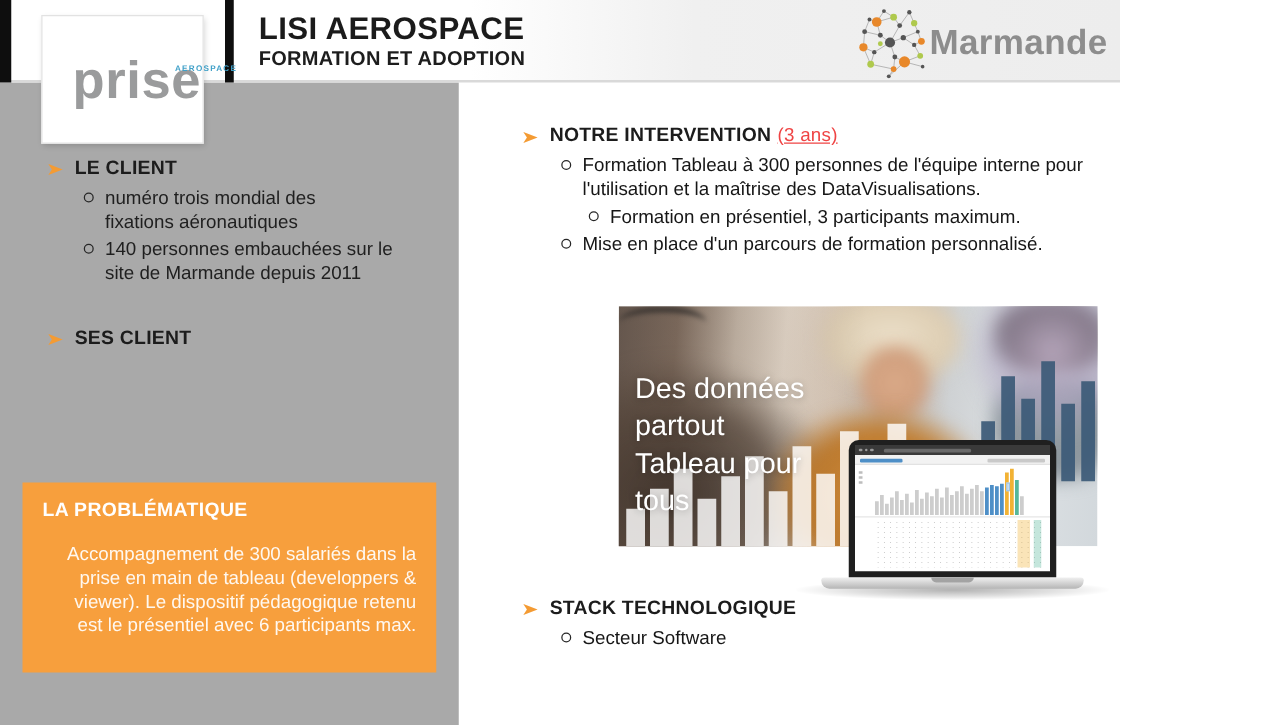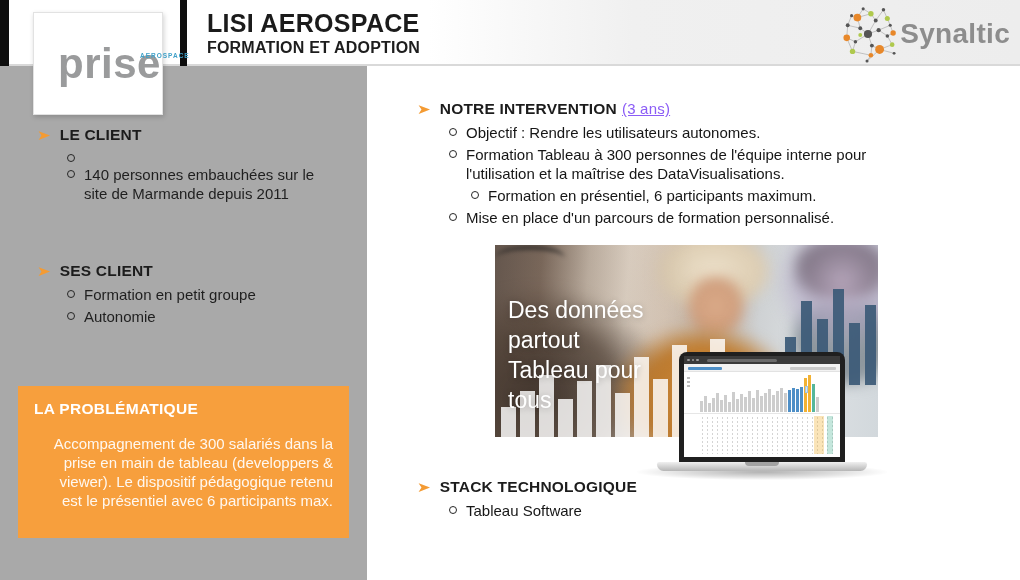--- a/index.html
+++ b/index.html
@@ -1,21 +1,21 @@
 <!DOCTYPE html>
 <html><head>
 <meta charset="utf-8">
 <style>
   * { margin:0; padding:0; box-sizing:border-box; }
   html,body { background:#ffffff; }
   body { font-family:"Liberation Sans", sans-serif; }
   .slide { position:relative; width:1020px; height:580px; background:#ffffff; overflow:hidden; }
 
   
-  .header { position:absolute; left:0; top:0; width:1020px; height:66px;
+  .header { position:absolute; left:0; top:0; width:896px; height:66px;
             background:linear-gradient(90deg,#ffffff 0%,#ffffff 42%,#f0f0f0 62%,#ededed 100%);
             border-bottom:2px solid #d9d9d9; z-index:4; }
   .edge-bar  { position:absolute; left:0;   top:0; width:9px; height:66px; background:#0e0e0e; }
   .title-bar { position:absolute; left:180px; top:0; width:7px; height:66px; background:#0e0e0e; }
   .titles { position:absolute; left:207px; top:9px; }
   .titles h1 { font-size:25px; font-weight:700; color:#1b1b1b; letter-spacing:0.3px; line-height:28px; }
   .titles h2 { font-size:16px; font-weight:700; color:#1d1d1d; letter-spacing:0.2px; margin-top:2px; }
 
   .logo-card { position:absolute; left:33px; top:12px; width:130px; height:103px; background:#ffffff;
                border:1px solid #e2e2e2; box-shadow:1px 2px 5px rgba(0,0,0,0.18); z-index:6; }
@@ -42,21 +42,21 @@
 
   .problem-box { position:absolute; left:18px; top:320px; width:331px; height:152px;
                  background:#F79F3D; padding:14px 16px; }
   .problem-title { color:#ffffff; font-size:15.5px; font-weight:700; letter-spacing:0.3px; }
   .problem-body { margin-top:16px; color:rgba(255,255,255,0.92); font-size:15px; line-height:19px; white-space:pre-line;text-align:right; }
 
   
   .block { position:absolute; left:418px; }
   .block-intervention { top:100px; width:505px; }
   .block-stack { top:478px; width:400px; }
-  .suffix { font-weight:400; font-size:15px; color:#8b5cf6; margin-left:5px;text-decoration:underline; }
+  .suffix { font-weight:400; font-size:15px; color:#ef4444; margin-left:5px;text-decoration:underline; }
   .block .blist { margin-left:31px; }
   .block .btext { color:#161616; }
   .sub-item { margin-left:22px; }
 
   
   .photo { position:absolute; left:495px; top:245px; width:383px; height:192px; overflow:hidden; z-index:1; }
   .ph-bg { position:absolute; inset:0;
            background:linear-gradient(95deg,#6e6057 0%,#857264 12%,#cdbfb0 24%,#e6dacc 34%,#d8c8b8 44%,#bfb0a2 54%,#cfd2d4 68%,#dde1e4 82%,#d2d8dc 100%); }
   .blob { position:absolute; filter:blur(6px); }
   .ph-left-figure { left:-40px; bottom:-30px; width:210px; height:180px;
@@ -182,94 +182,82 @@
           <circle cx="17" cy="38" r="1.8" fill="#555555"></circle>
             <circle cx="38" cy="16" r="2" fill="#555555"></circle>
           <circle cx="13" cy="11" r="1.6" fill="#555555"></circle>
             <circle cx="25" cy="4" r="1.6" fill="#555555"></circle>
           <circle cx="46" cy="5" r="1.8" fill="#555555"></circle>
             <circle cx="57" cy="50" r="1.5" fill="#555555"></circle>
           <circle cx="29" cy="58" r="1.6" fill="#555555"></circle>
             <circle cx="53" cy="21" r="1.6" fill="#555555"></circle>
         </g>
       </svg>
-      <span class="brand-text">Synaltic</span>
+      <span class="brand-text">Marmande</span>
     </div>
   </header>
 
   <div class="logo-card">
     <div class="lisi-wrap">
       <span class="lisi-text">prise</span>
       <span class="lisi-tag">AEROSPACE</span>
     </div>
   </div>
 
   <aside class="panel">
 
     <section class="sec sec-client">
       <div class="head-row">
         <span class="arrow">➤</span>
         <span class="sec-title">LE CLIENT</span>
       </div>
       <ul class="blist">
         <li>
             <span class="ring"></span>
+            <span class="btext">numéro trois mondial des
+fixations aéronautiques</span>
           </li>
         <li>
             <span class="ring"></span>
             <span class="btext">140 personnes embauchées sur le
 site de Marmande depuis 2011</span>
           </li>
       </ul>
     </section>
 
     <section class="sec sec-enjeux">
       <div class="head-row">
         <span class="arrow">➤</span>
         <span class="sec-title">SES CLIENT</span>
       </div>
-      <ul class="blist">
-        <li>
-            <span class="ring"></span>
-            <span class="btext">Formation en petit groupe</span>
-          </li>
-        <li>
-            <span class="ring"></span>
-            <span class="btext">Autonomie</span>
-          </li>
-      </ul>
     </section>
 
     <div class="problem-box">
       <div class="problem-title">LA PROBLÉMATIQUE</div>
       <div class="problem-body">Accompagnement de 300 salariés dans la
 prise en main de tableau (developpers &amp;
 viewer). Le dispositif pédagogique retenu
 est le présentiel avec 6 participants max.</div>
     </div>
   </aside>
 
   <section class="block block-intervention">
     <div class="head-row">
       <span class="arrow">➤</span>
       <span class="sec-title"><b>NOTRE INTERVENTION</b><span class="suffix">(3 ans)</span></span>
     </div>
     <ul class="blist">
-      <li>
-          <span class="ring"></span>
-          <span class="btext">Objectif : Rendre les utilisateurs autonomes.</span>
-        </li>
       <li>
           <span class="ring"></span>
           <span class="btext">Formation Tableau à 300 personnes de l'équipe interne pour
 l'utilisation et la maîtrise des DataVisualisations.</span>
         </li>
       <li class="sub-item">
           <span class="ring"></span>
-          <span class="btext">Formation en présentiel, 6 participants maximum.</span>
+          <span class="btext">Formation en présentiel, 3 participants maximum.</span>
         </li>
       <li>
           <span class="ring"></span>
           <span class="btext">Mise en place d'un parcours de formation personnalisé.</span>
         </li>
     </ul>
   </section>
 
   <figure class="photo">
     <div class="ph-bg"></div>
@@ -376,18 +364,18 @@
   </div>
 
   <section class="block block-stack">
     <div class="head-row">
       <span class="arrow">➤</span>
       <span class="sec-title">STACK TECHNOLOGIQUE</span>
     </div>
     <ul class="blist">
       <li>
           <span class="ring"></span>
-          <span class="btext">Tableau Software</span>
+          <span class="btext">Secteur Software</span>
         </li>
     </ul>
   </section>
 
 </div>
 
 </body></html>

